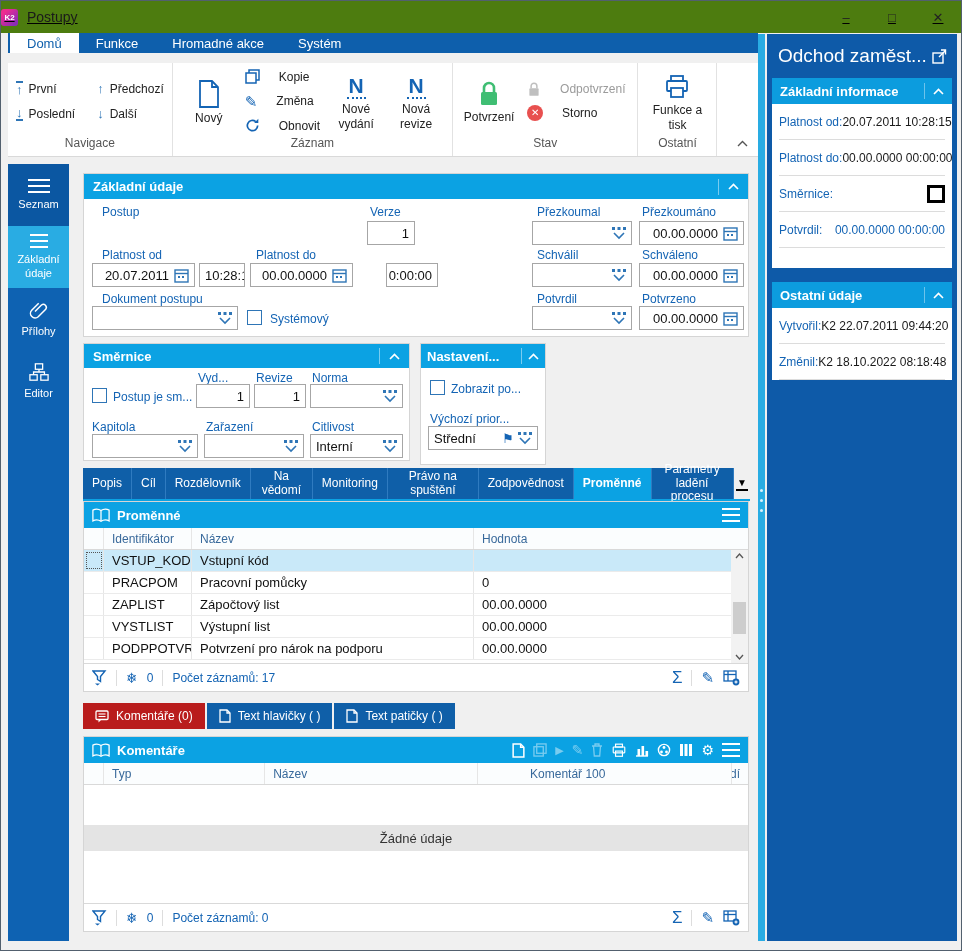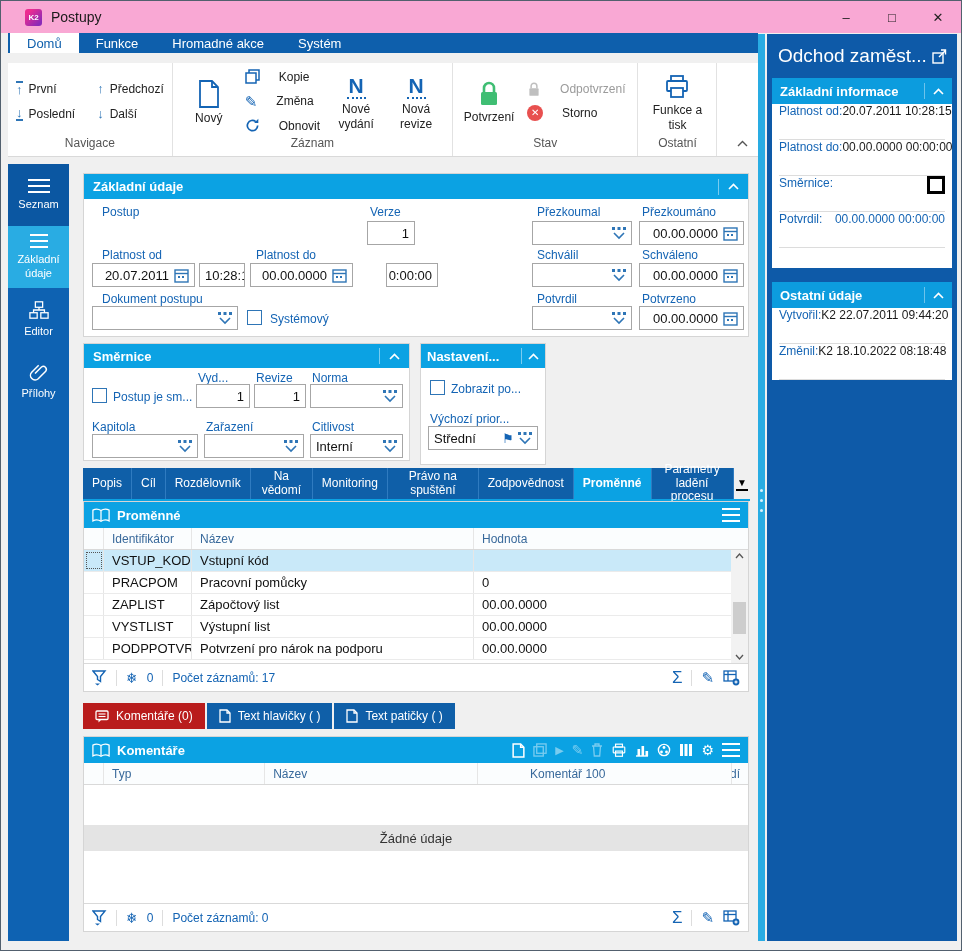--- a/index.html
+++ b/index.html
@@ -1,20 +1,20 @@
 <!DOCTYPE html>
 <html><head>
 <meta charset="utf-8">
 <style>
   html,body{margin:0;padding:0;background:#cfcfcf;font-family:"Liberation Sans","DejaVu Sans",sans-serif;}
   *{box-sizing:border-box;}
   .window{position:relative;width:962px;height:951px;background:#F0F0F0;border:1px solid #52606E;overflow:hidden;}
 
   
-  .titlebar{position:absolute;left:0;top:0;right:0;height:32px;background:#f9a8d4;display:flex;align-items:center;padding-left:24px;}
+  .titlebar{position:absolute;left:0;top:0;right:0;height:32px;background:#4d7c0f;display:flex;align-items:center;padding-left:0;text-decoration:underline;}
   .k2logo{width:17px;height:17px;border-radius:3px;background:linear-gradient(135deg,#ED2C90 20%,#8A2BB8 85%);color:#fff;font-size:8px;font-weight:bold;display:flex;align-items:center;justify-content:center;margin-right:9px;}
   .wtitle{font-size:14px;color:#1a1a1a;}
   .wbtns{margin-left:auto;display:flex;height:32px;}
   .wbtn{width:46px;display:flex;align-items:center;justify-content:center;font-size:13px;color:#222;}
 
   
   .ribbon-tabs{position:absolute;left:7px;top:32px;width:750px;height:20px;background:#0E5FAC;display:flex;align-items:stretch;padding-left:2px;}
   .rtab{padding:0 17px;display:flex;align-items:center;font-size:13px;color:#fff;}
   .rtab.active{background:#fff;color:#0E5FAC;}
   .ribbon-body{position:absolute;left:7px;top:62px;width:750px;height:94px;background:#fff;border-bottom:1px solid #D9D9D9;display:flex;}
@@ -97,21 +97,21 @@
   
   .splitter{position:absolute;left:757px;top:33px;width:7px;bottom:9px;background:#29ACE3;}
   .grip{position:absolute;left:2px;top:455px;display:flex;flex-direction:column;gap:7px;}
   .grip i{width:3px;height:3px;background:#D8F1FC;border-radius:50%;}
   .rpanel{position:absolute;left:766px;top:33px;width:190px;bottom:9px;background:#0E5AA8;}
   .rptitle{height:44px;display:flex;align-items:center;justify-content:space-between;padding:0 10px 0 11px;color:#fff;font-size:19px;font-weight:300;white-space:nowrap;overflow:hidden;}
   .rsection{margin:0 5px 14px 5px;}
   .rshead{height:26px;background:#0C9CDE;color:#fff;font-weight:bold;font-size:13px;display:flex;align-items:center;padding:0 8px;}
   .rshead .chev{margin-left:auto;border-left:1px solid rgba(255,255,255,.4);padding-left:8px;display:flex;align-items:center;height:16px;}
   .rsbody{background:#fff;}
-  .rrow{min-height:36px;display:flex;justify-content:space-between;margin:0 7px;border-bottom:1px solid #DCDCDC;font-size:12px;}
+  .rrow{min-height:36px;display:flex;align-items:center;justify-content:space-between;margin:0 7px;border-bottom:1px solid #DCDCDC;font-size:12px;}
   .rrow .rlab{color:#1464B4;white-space:nowrap;}
   .rrow .rval{color:#1a1a1a;white-space:nowrap;}
   .rrow .rval.vblue{color:#1464B4;}
   .cbblack{width:18px;height:18px;border:3px solid #000;background:#fff;}
   .pad-bot{padding-bottom:20px;}
 </style>
 </head>
 <body>
 
 <div class="window">
@@ -258,33 +258,33 @@
     </div>
     <div class="sbitem active">
       <span class="hbars small">
           <span></span>
           <span></span>
           <span></span>
         </span>
       <span>Základní údaje</span>
     </div>
     <div class="sbitem">
+      <svg width="20" height="20" viewBox="0 0 20 20">
+          <path d="M6 11.5l6.5-6.5a3 3 0 0 1 4.2 4.2l-7.5 7.5a4.6 4.6 0 0 1-6.5-6.5l7-7" fill="none" stroke="#fff" stroke-width="1.5"></path>
+        </svg>
+      <span>Přílohy</span>
+    </div>
+    <div class="sbitem">
       <svg width="20" height="20" viewBox="0 0 22 20">
           <rect x="7" y="1" width="8" height="6" fill="none" stroke="#fff" stroke-width="1.4"></rect>
           <rect x="1" y="13" width="8" height="6" fill="none" stroke="#fff" stroke-width="1.4"></rect>
           <rect x="13" y="13" width="8" height="6" fill="none" stroke="#fff" stroke-width="1.4"></rect>
           <path d="M11 7v3M5 13v-3h12v3" fill="none" stroke="#fff" stroke-width="1.4"></path>
         </svg>
       <span>Editor</span>
-    </div>
-    <div class="sbitem">
-      <svg width="20" height="20" viewBox="0 0 20 20">
-          <path d="M6 11.5l6.5-6.5a3 3 0 0 1 4.2 4.2l-7.5 7.5a4.6 4.6 0 0 1-6.5-6.5l7-7" fill="none" stroke="#fff" stroke-width="1.5"></path>
-        </svg>
-      <span>Přílohy</span>
     </div>
   </div>
 
   <div class="panel" style="left:82px;top:172px;width:666px;height:164px;">
     <div class="phead">
         <span>Základní údaje</span>
       <span class="chev">
           <svg width="11" height="7" viewBox="0 0 11 7">
             <polyline points="1,6 5.5,1.5 10,6" fill="none" stroke="#fff" stroke-width="1.6"></polyline>
           </svg>

